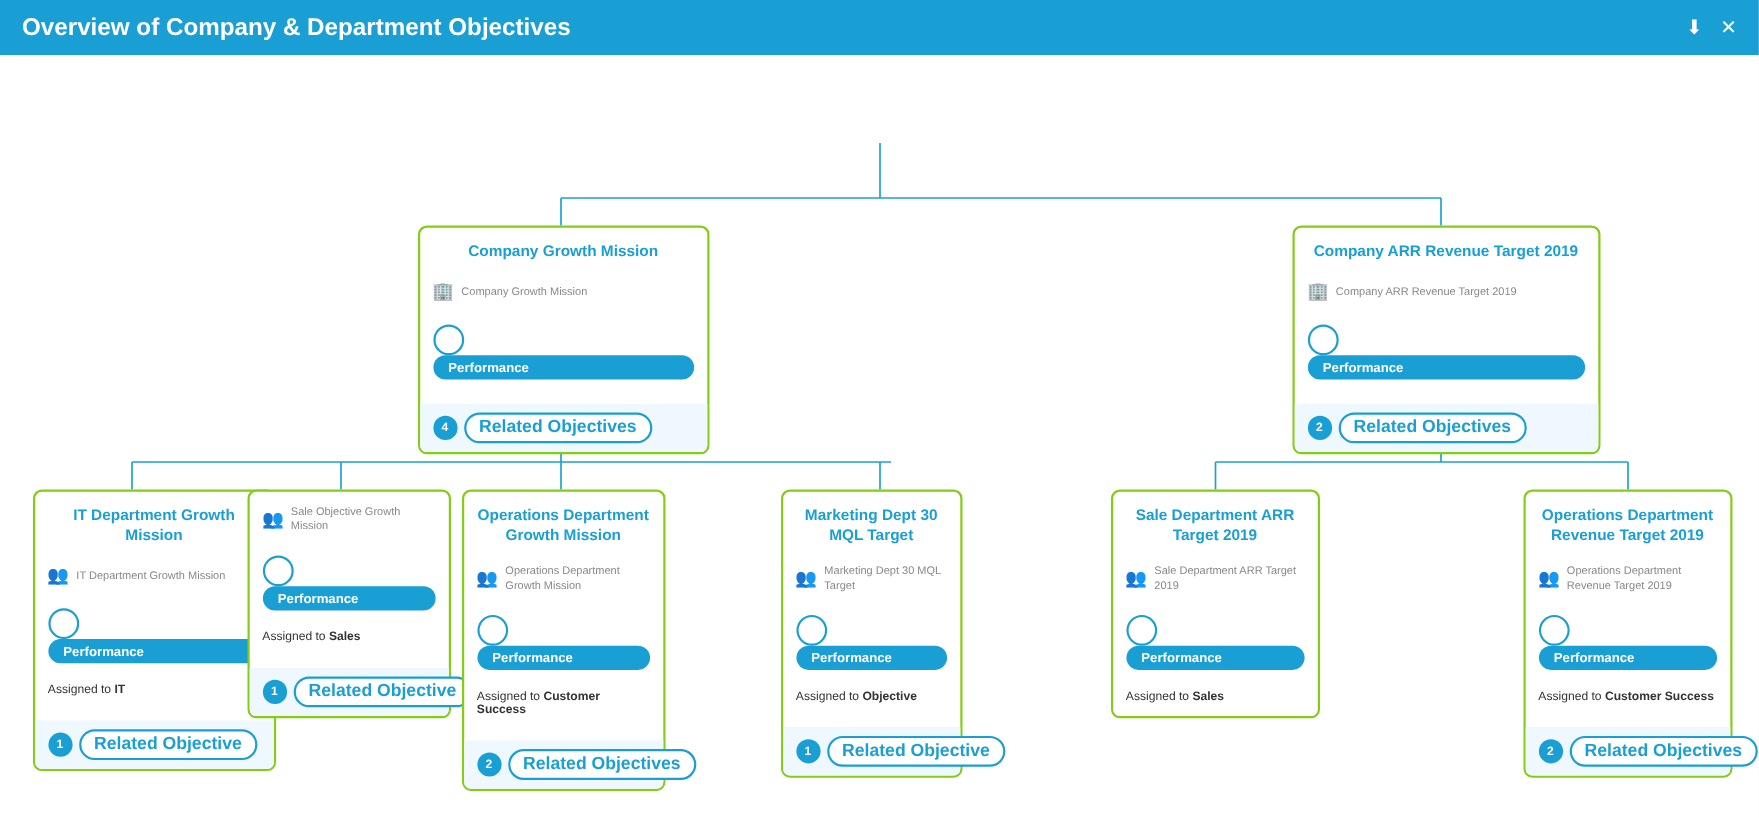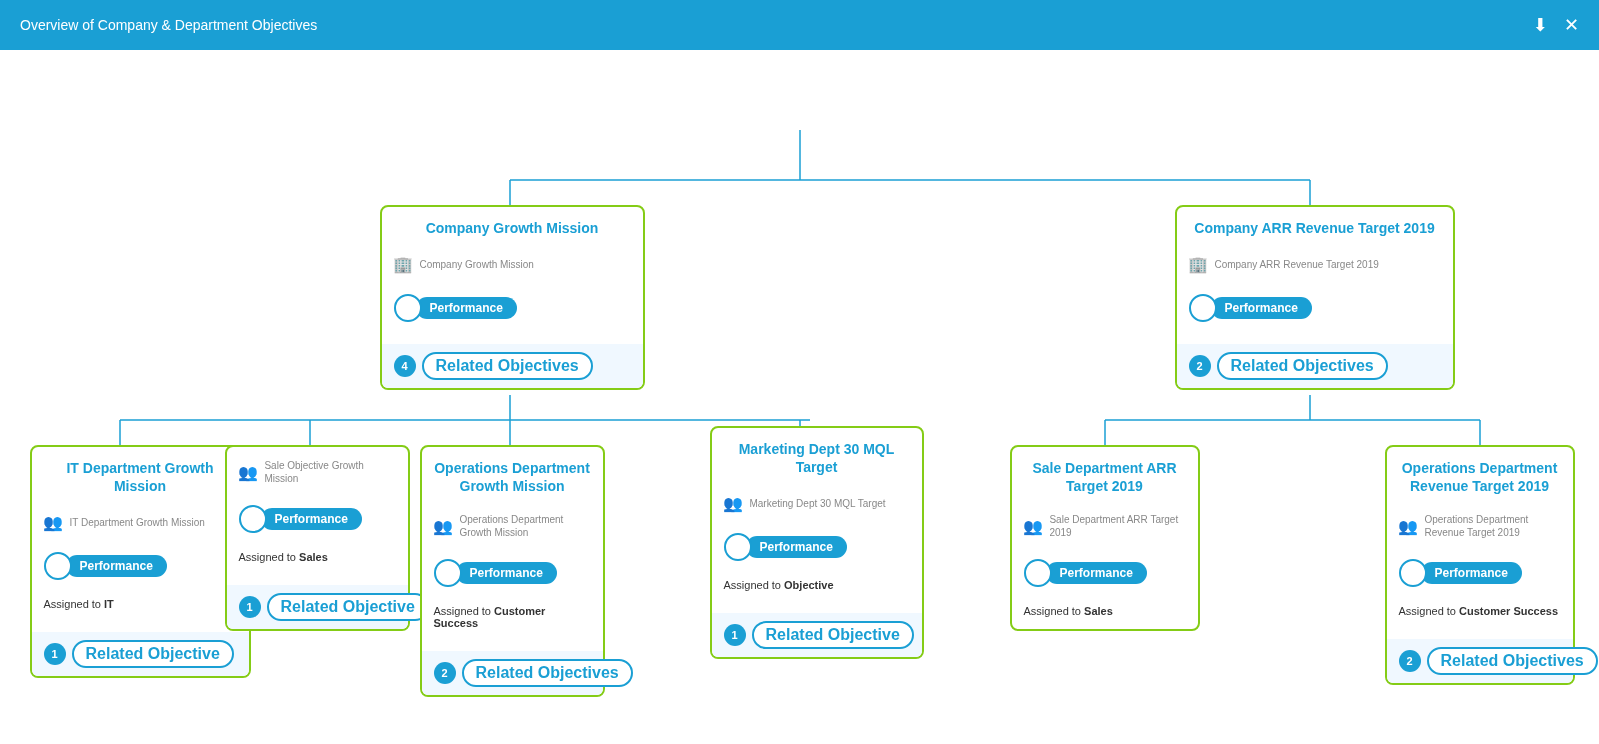--- a/index.html
+++ b/index.html
@@ -15,22 +15,22 @@
     .header {
       background: #1a9fd4;
       color: white;
       height: 50px;
       display: flex;
       align-items: center;
       justify-content: space-between;
       padding: 0 20px;
     }
     .header-title {
-      font-size: 14px;
-      font-weight: 400;
+      font-size: 22px;
+      font-weight: 700;
     }
     .header-actions {
       display: flex;
       gap: 16px;
       align-items: center;
     }
     .header-icon {
       color: white;
       font-size: 18px;
       cursor: pointer;
@@ -124,22 +124,22 @@
       display: flex;
       align-items: center;
       justify-content: center;
       margin-right: -6px;
       z-index: 1;
       flex-shrink: 0;
     }
 
     .perf-pill-row {
       display: flex;
-      align-items: center;
       margin-top: 2px;
+      flex-direction: column;
     }
 
     .assigned-row {
       font-size: 11px;
       color: #555;
     }
     .assigned-row span {
       font-weight: 700;
       color: #333;
     }
@@ -312,21 +312,21 @@
       </div>
       <div class="assigned-row"><span style="font-weight: 400;">Assigned to </span><span style="font-weight: 700;">Customer Success</span></div>
       <div class="related-section">
         <div class="related-row">
           <div class="related-badge">2</div>
           <button class="related-btn">Related Objectives</button>
         </div>
       </div>
     </div>
 
-    <div class="obj-card" style="left:700px; top:376px; width:214px;">
+    <div class="obj-card" style="left:700px; top:395px; width:165px;">
       <div class="obj-card-title">Marketing Dept 30 MQL Target</div>
       <div class="obj-card-icon-row">
         <span class="dept-icon">👥</span>
         <span class="obj-card-subtitle">Marketing Dept 30 MQL Target</span>
       </div>
       <div class="perf-pill-row">
         <div class="perf-circle"></div>
         <button class="performance-btn">Performance</button>
       </div>
       <div class="assigned-row"><span style="font-weight: 400;">Assigned to </span><span style="font-weight: 700;">Objective</span></div>

